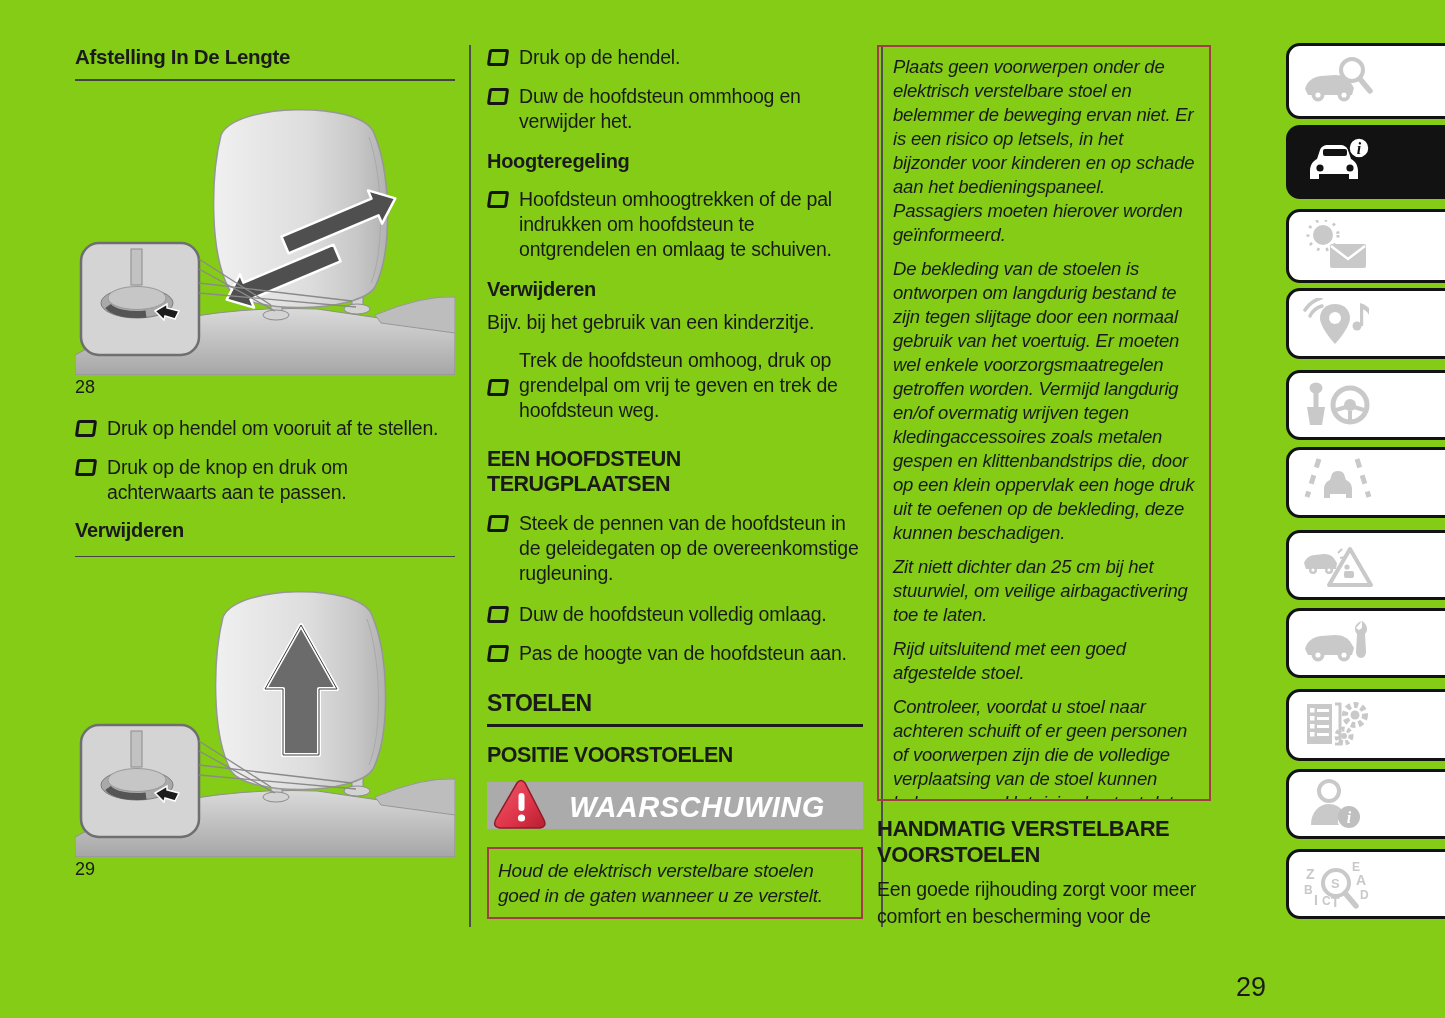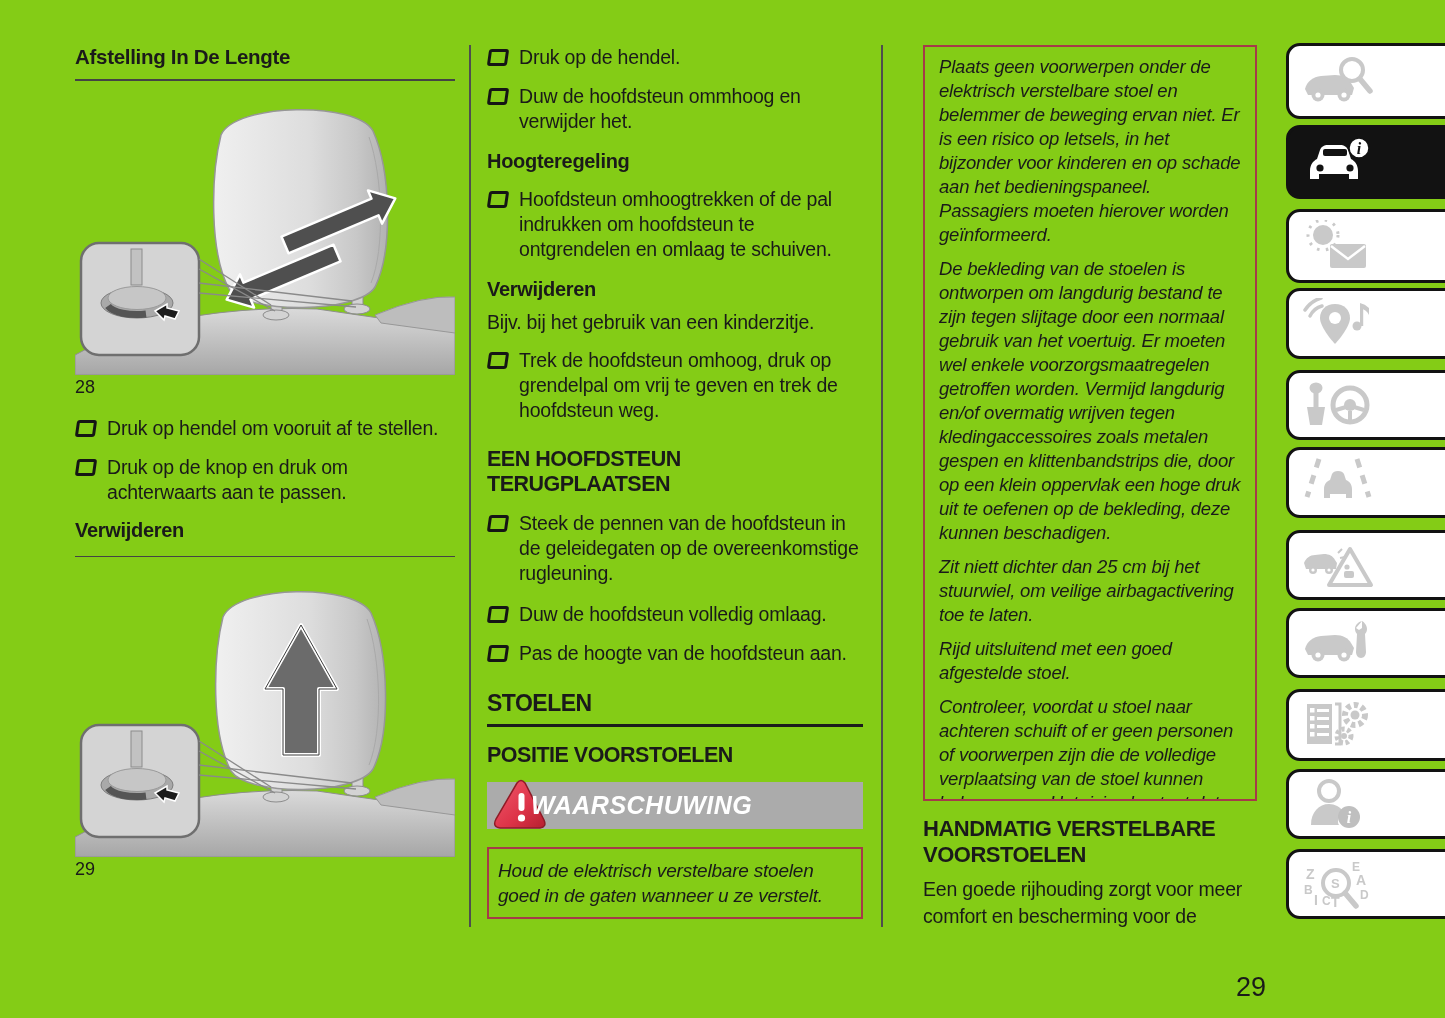--- a/index.html
+++ b/index.html
@@ -1,21 +1,21 @@
 <!DOCTYPE html>
 <html><head>
 <meta charset="utf-8">
 <style>
   html,body{margin:0;padding:0;background:#fff;}
   .page{position:relative;width:1445px;height:1018px;background:#84cc16;overflow:hidden;
         font-family:"Liberation Sans","DejaVu Sans",sans-serif;color:#1a1a1a;}
   .col{position:absolute;top:45px;}
   .col-left{left:75px;width:380px;}
   .col-mid{left:487px;width:376px;}
-  .col-right{left:923px;width:334px;}
+  .col-right{left:877px;width:334px;}
   .sep{position:absolute;top:45px;width:2px;height:882px;background:#4e4e4e;}
   .sep1{left:469px;} .sep2{left:881px;}
 
   .h-main{font-size:20.5px;font-weight:bold;letter-spacing:-0.3px;margin:0 0 10px 0;}
   .rule{height:2px;background:#2b2b2b;border:none;margin:0 0 6px 0;}
   .caps1{font-size:21.5px;font-weight:800;letter-spacing:-0.5px;margin:6px 0 14px 0;line-height:25px;}
   .caps2{font-size:23px;font-weight:800;letter-spacing:-0.5px;margin:22px 0 0 0;line-height:30px;}
   .stoelen-rule{height:2.5px;background:#1c1c1c;margin:6px 0 16px 0;}
   .h-sub{font-size:20px;font-weight:bold;letter-spacing:-0.3px;margin:4px 0 14px 0;}
   .narrow{max-width:300px;}
@@ -23,22 +23,22 @@
   .li{display:flex;margin:0 0 14px 0;}
   .li-text{font-size:19.5px;line-height:25px;letter-spacing:-0.2px;}
   .cb{flex:0 0 auto;width:14px;height:11px;border:3.5px solid #151515;border-radius:3px;
       transform:skewX(-8deg);margin:4px 11px 0 1px;}
   .plain{font-size:19.5px;line-height:25px;margin:0 0 13px 0;letter-spacing:-0.2px;}
 
   .fig-label{font-size:18px;margin:2px 0 18px 0;}
   .fig{display:block;}
 
   .warnbar{position:relative;height:47px;background:#ababab;margin:14px 0 18px 0;}
-  .warnbar-label{position:absolute;left:0;right:0;top:9px;text-align:left;color:#fff;
-      font-size:25px;font-style:italic;font-weight:bold;letter-spacing:0.5px;padding-left:44px;}
+  .warnbar-label{position:absolute;left:0;right:0;top:9px;text-align:center;color:#fff;
+      font-size:29px;font-style:italic;font-weight:bold;letter-spacing:0.5px;padding-left:44px;}
   .warn-tri{position:absolute;left:4px;top:-5px;}
   .rednote{border:2px solid #a53b49;padding:9px 9px;margin:0;}
   .rednote p{margin:0;font-size:19px;line-height:25px;font-style:italic;letter-spacing:-0.2px;}
 
   .redbox{border:2px solid #a53b49;padding:8px 14px;height:736px;overflow:hidden;box-sizing:content-box;}
   .rc-p{font-size:18.5px;line-height:24px;font-style:italic;letter-spacing:-0.2px;margin:0 0 10px 0;}
   .rc-h{font-size:22px;font-weight:800;letter-spacing:-0.5px;line-height:26px;margin:15px 0 8px 0;}
   .rc-body{font-size:19.5px;line-height:27px;letter-spacing:-0.2px;margin:0;}
 
   .tab{position:absolute;left:1286px;width:186px;height:74px;background:#fff;
@@ -167,21 +167,21 @@
     <div class="h-sub">Hoogteregeling</div>
 
     <div class="li" style="margin-bottom:16px;">
       <span class="cb"></span>
       <span class="li-text">Hoofdsteun omhoogtrekken of de pal indrukken om hoofdsteun te ontgrendelen en omlaag te schuiven.</span>
     </div>
 
     <div class="h-sub" style="margin-bottom:9px;">Verwijderen</div>
     <p class="plain">Bijv. bij het gebruik van een kinderzitje.</p>
 
-    <div class="li" style="margin-bottom:24px;">
+    <div class="li" style="margin-bottom:24px;align-items:center;">
       <span class="cb"></span>
       <span class="li-text">Trek de hoofdsteun omhoog, druk op grendelpal om vrij te geven en trek de hoofdsteun weg.</span>
     </div>
 
     <div class="caps1 narrow">EEN HOOFDSTEUN TERUGPLAATSEN</div>
 
     <div class="li" style="margin-bottom:16px;">
       <span class="cb"></span>
       <span class="li-text">Steek de pennen van de hoofdsteun in de geleidegaten op de overeenkomstige rugleuning.</span>
     </div>

